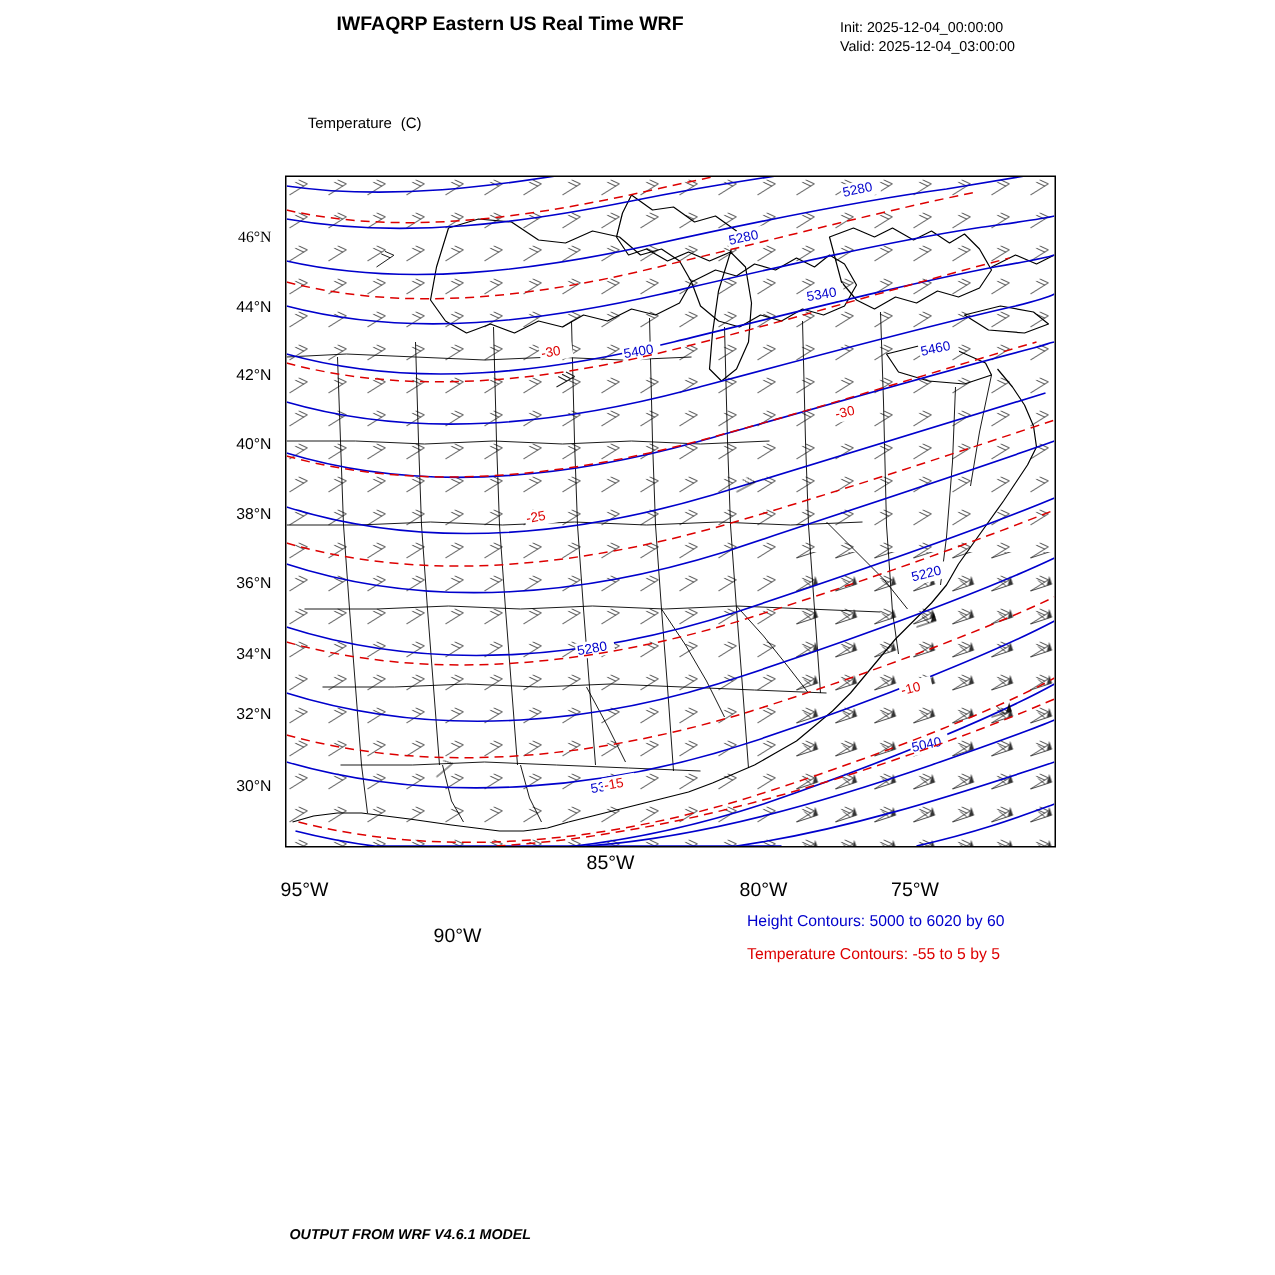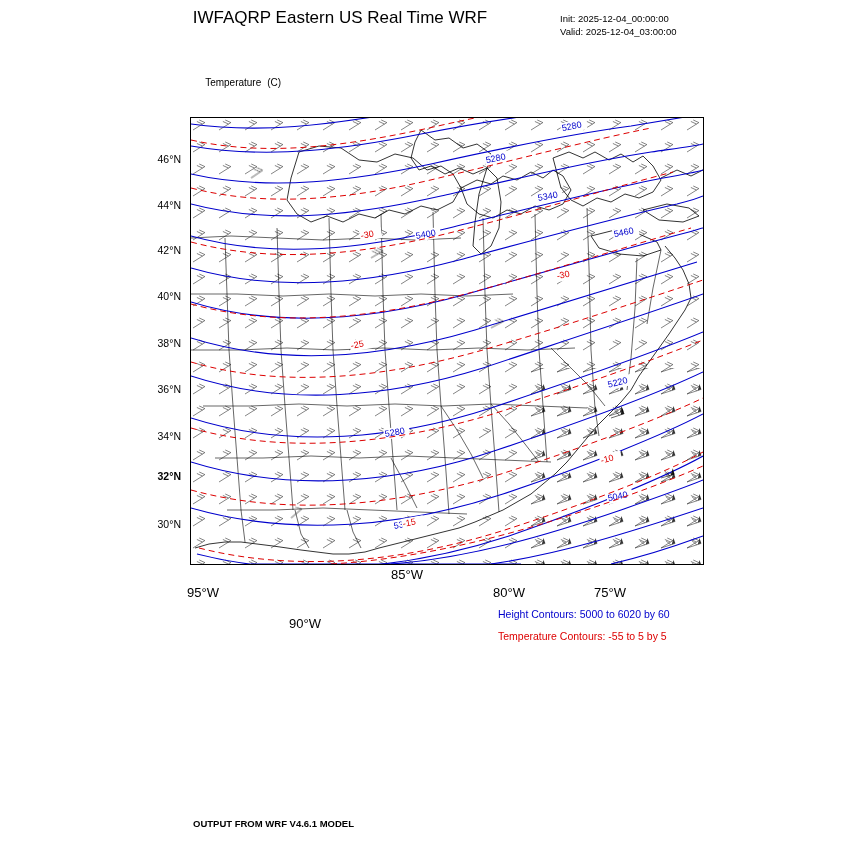--- a/index.html
+++ b/index.html
@@ -13,22 +13,22 @@
     position: relative;
     font-family: "Liberation Sans", sans-serif;
     color: #000000;
     overflow: hidden;
   }
   .abs { position: absolute; }
 
   #title {
     left: 0; top: 8px; width: 680px;
     text-align: center;
-    font-size: 17px;
-    font-weight: normal;
+    font-size: 13px;
+    font-weight: bold;
   }
   #init-block {
     left: 560px; top: 12px;
     font-size: 9.5px;
     font-weight: normal;
     line-height: 13px;
   }
   #legend-units {
     left: 194px; top: 62px;
     font-size: 10px;
@@ -69,20 +69,21 @@
     font-size: 10.5px;
     color: #dd0000;
     white-space: nowrap;
   }
 
   #footer {
     left: 193px; top: 818px;
     font-size: 9.5px;
     font-weight: bold;
     line-height: 12px;
+    font-style: italic;
   }
 </style>
 </head>
 <body>
 
 <div class="abs" id="title">IWFAQRP Eastern US Real Time WRF</div>
 
 <div class="abs" id="init-block">
   <div>Init: 2025-12-04_00:00:00</div>
   <div>Valid: 2025-12-04_03:00:00</div>
@@ -93,28 +94,28 @@
     <span class="lu-name">Temperature</span><span>(C)</span>
   </div>
   <div class="lu-row">
     <span class="lu-name">Height</span><span>(m)</span>
   </div>
   <div class="lu-row">
     <span class="lu-name">Winds</span><span>(kts)</span>
   </div>
 </div>
 
-<div class="abs ylab" style="left:131px; top:153px;">46°N</div>
+<div class="abs ylab" style="left:131px; top:153px;font-family:Liberation Serif, serif;">46°N</div>
 <div class="abs ylab" style="left:131px; top:199px;">44°N</div>
 <div class="abs ylab" style="left:131px; top:244px;">42°N</div>
 <div class="abs ylab" style="left:131px; top:290px;">40°N</div>
 <div class="abs ylab" style="left:131px; top:337px;">38°N</div>
 <div class="abs ylab" style="left:131px; top:383px;">36°N</div>
 <div class="abs ylab" style="left:131px; top:430px;">34°N</div>
-<div class="abs ylab" style="left:131px; top:470px;font-weight:bold;">32°N</div>
+<div class="abs ylab" style="left:131px; top:470px;">32°N</div>
 <div class="abs ylab" style="left:131px; top:518px;">30°N</div>
 
 <div class="abs xlab" style="left:178px; top:585px;">95°W</div>
 <div class="abs xlab" style="left:280px; top:616px;">90°W</div>
 <div class="abs xlab" style="left:382px; top:567px;">85°W</div>
 <div class="abs xlab" style="left:484px; top:585px;">80°W</div>
 <div class="abs xlab" style="left:585px; top:585px;">75°W</div>
 
 <div class="abs" id="plot-frame">
   <svg id="plot-svg" width="512" height="446" viewBox="0 0 512 446" xmlns="http://www.w3.org/2000/svg">

